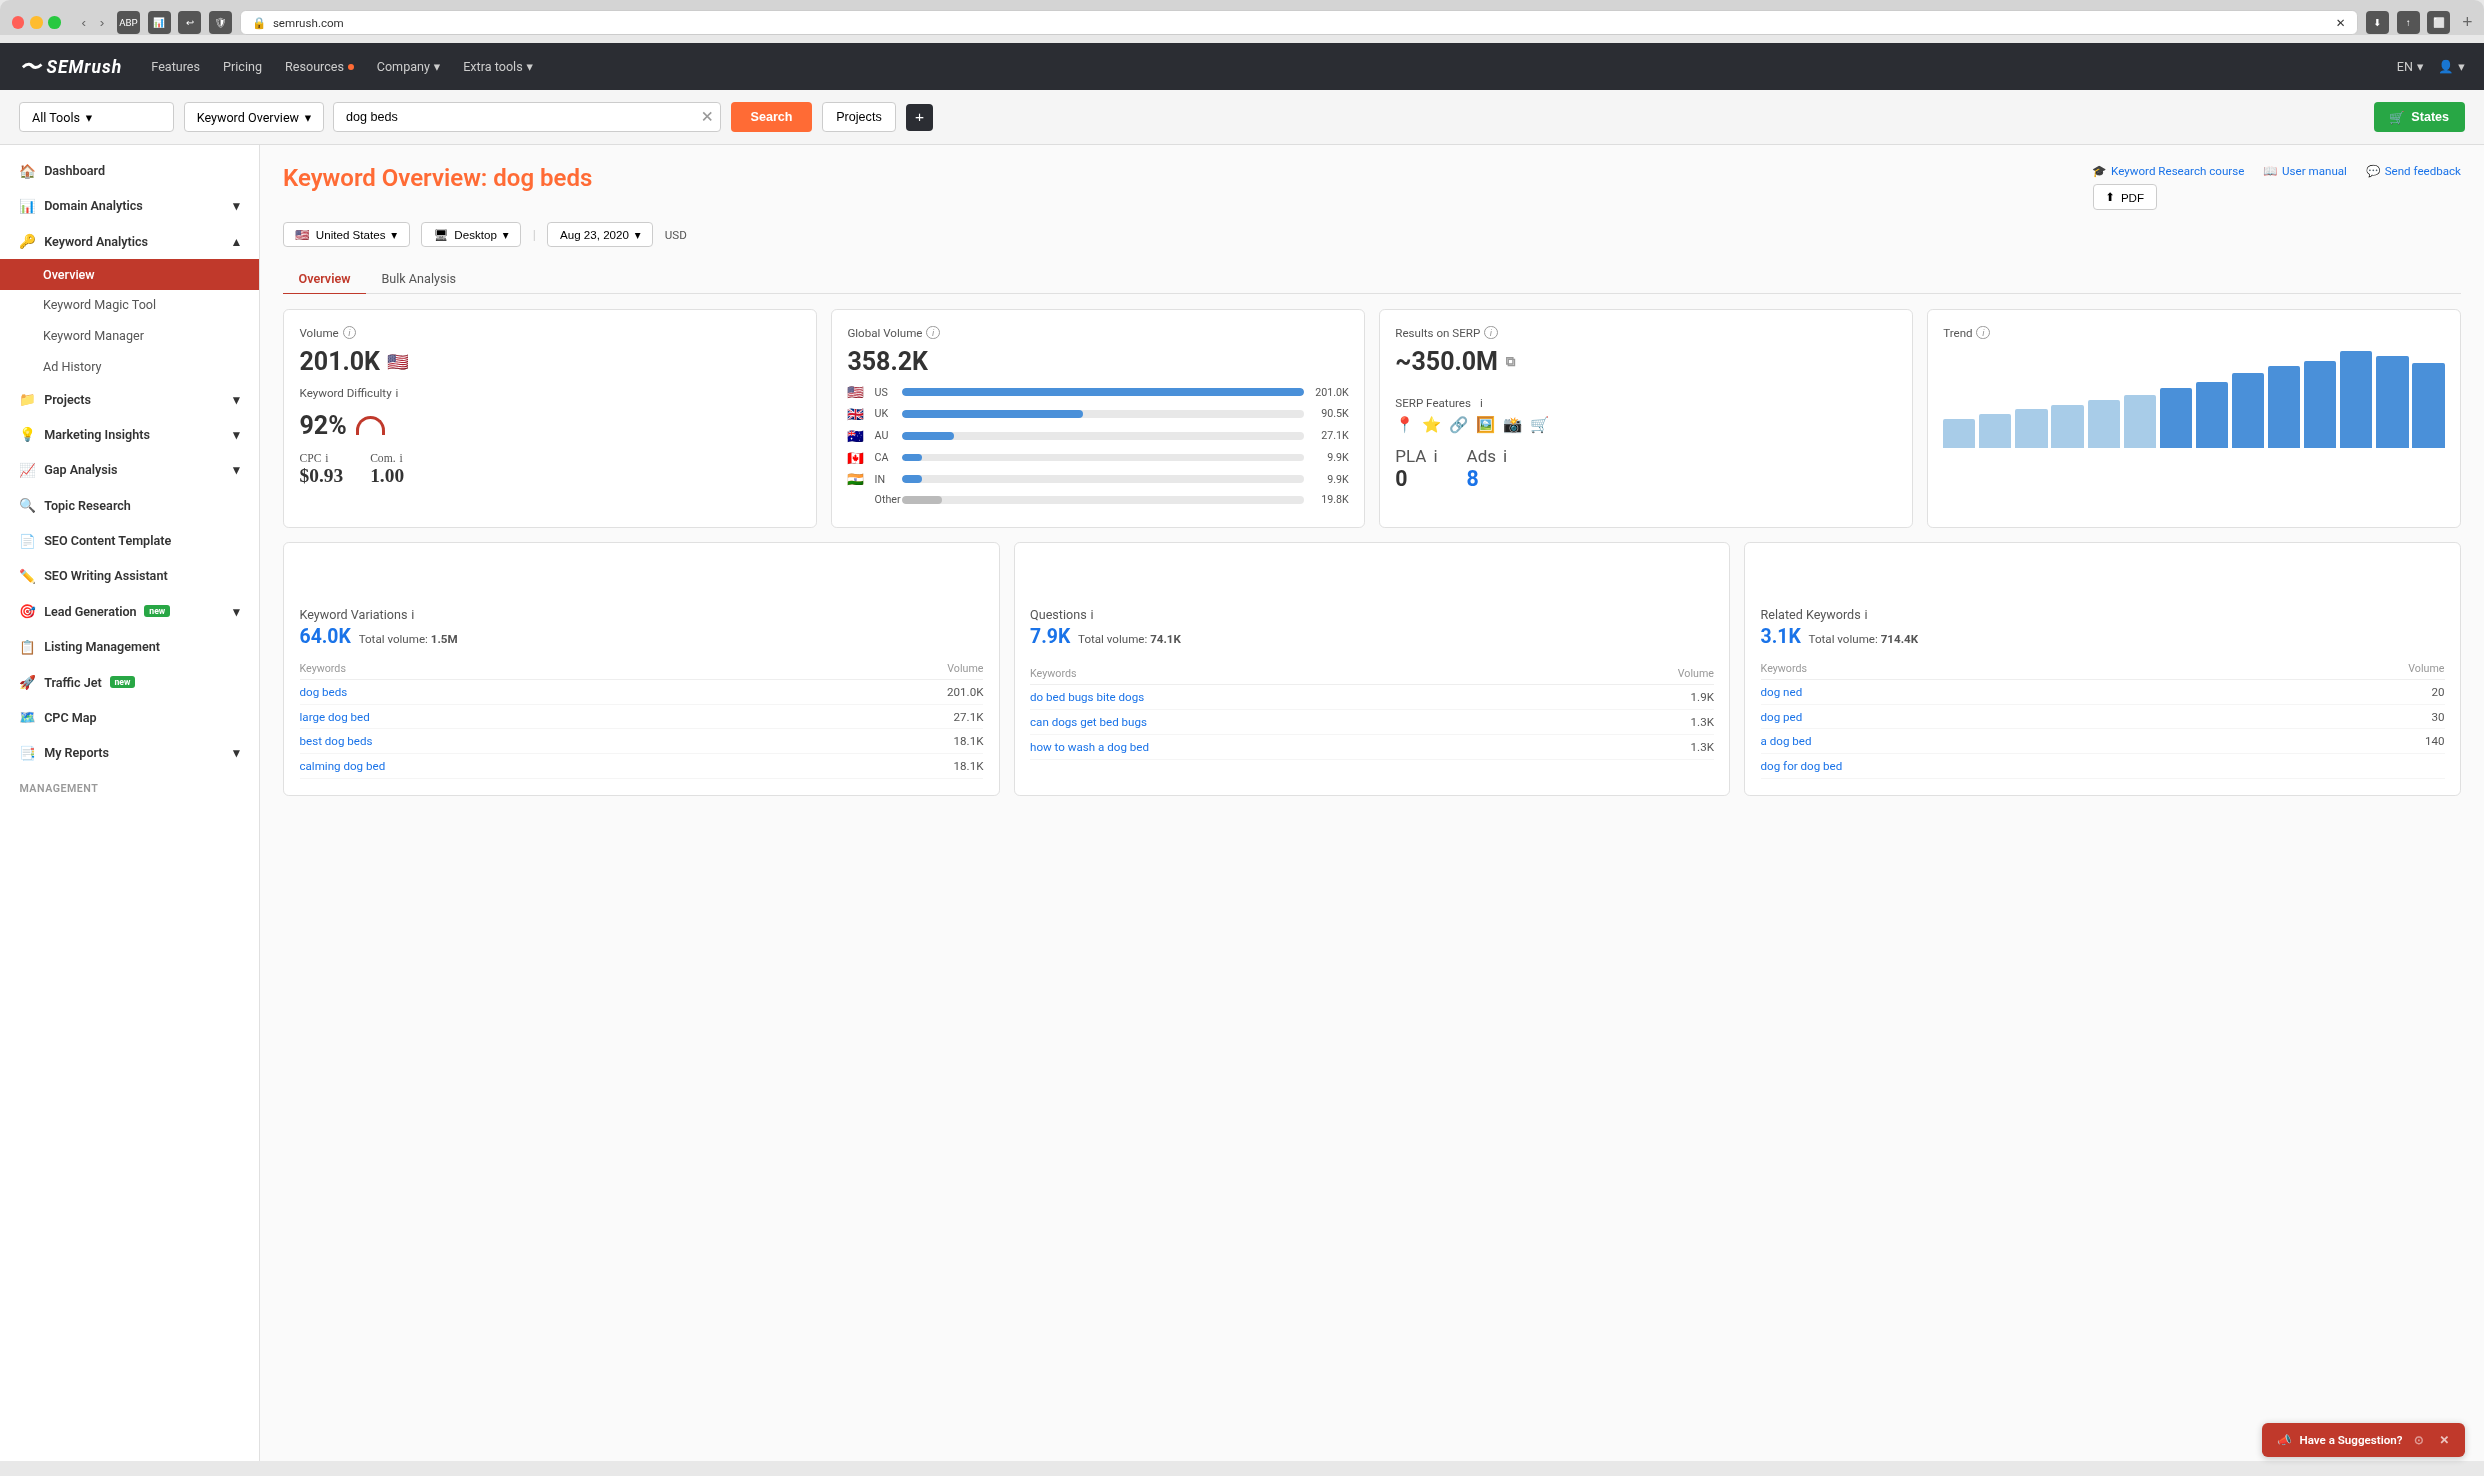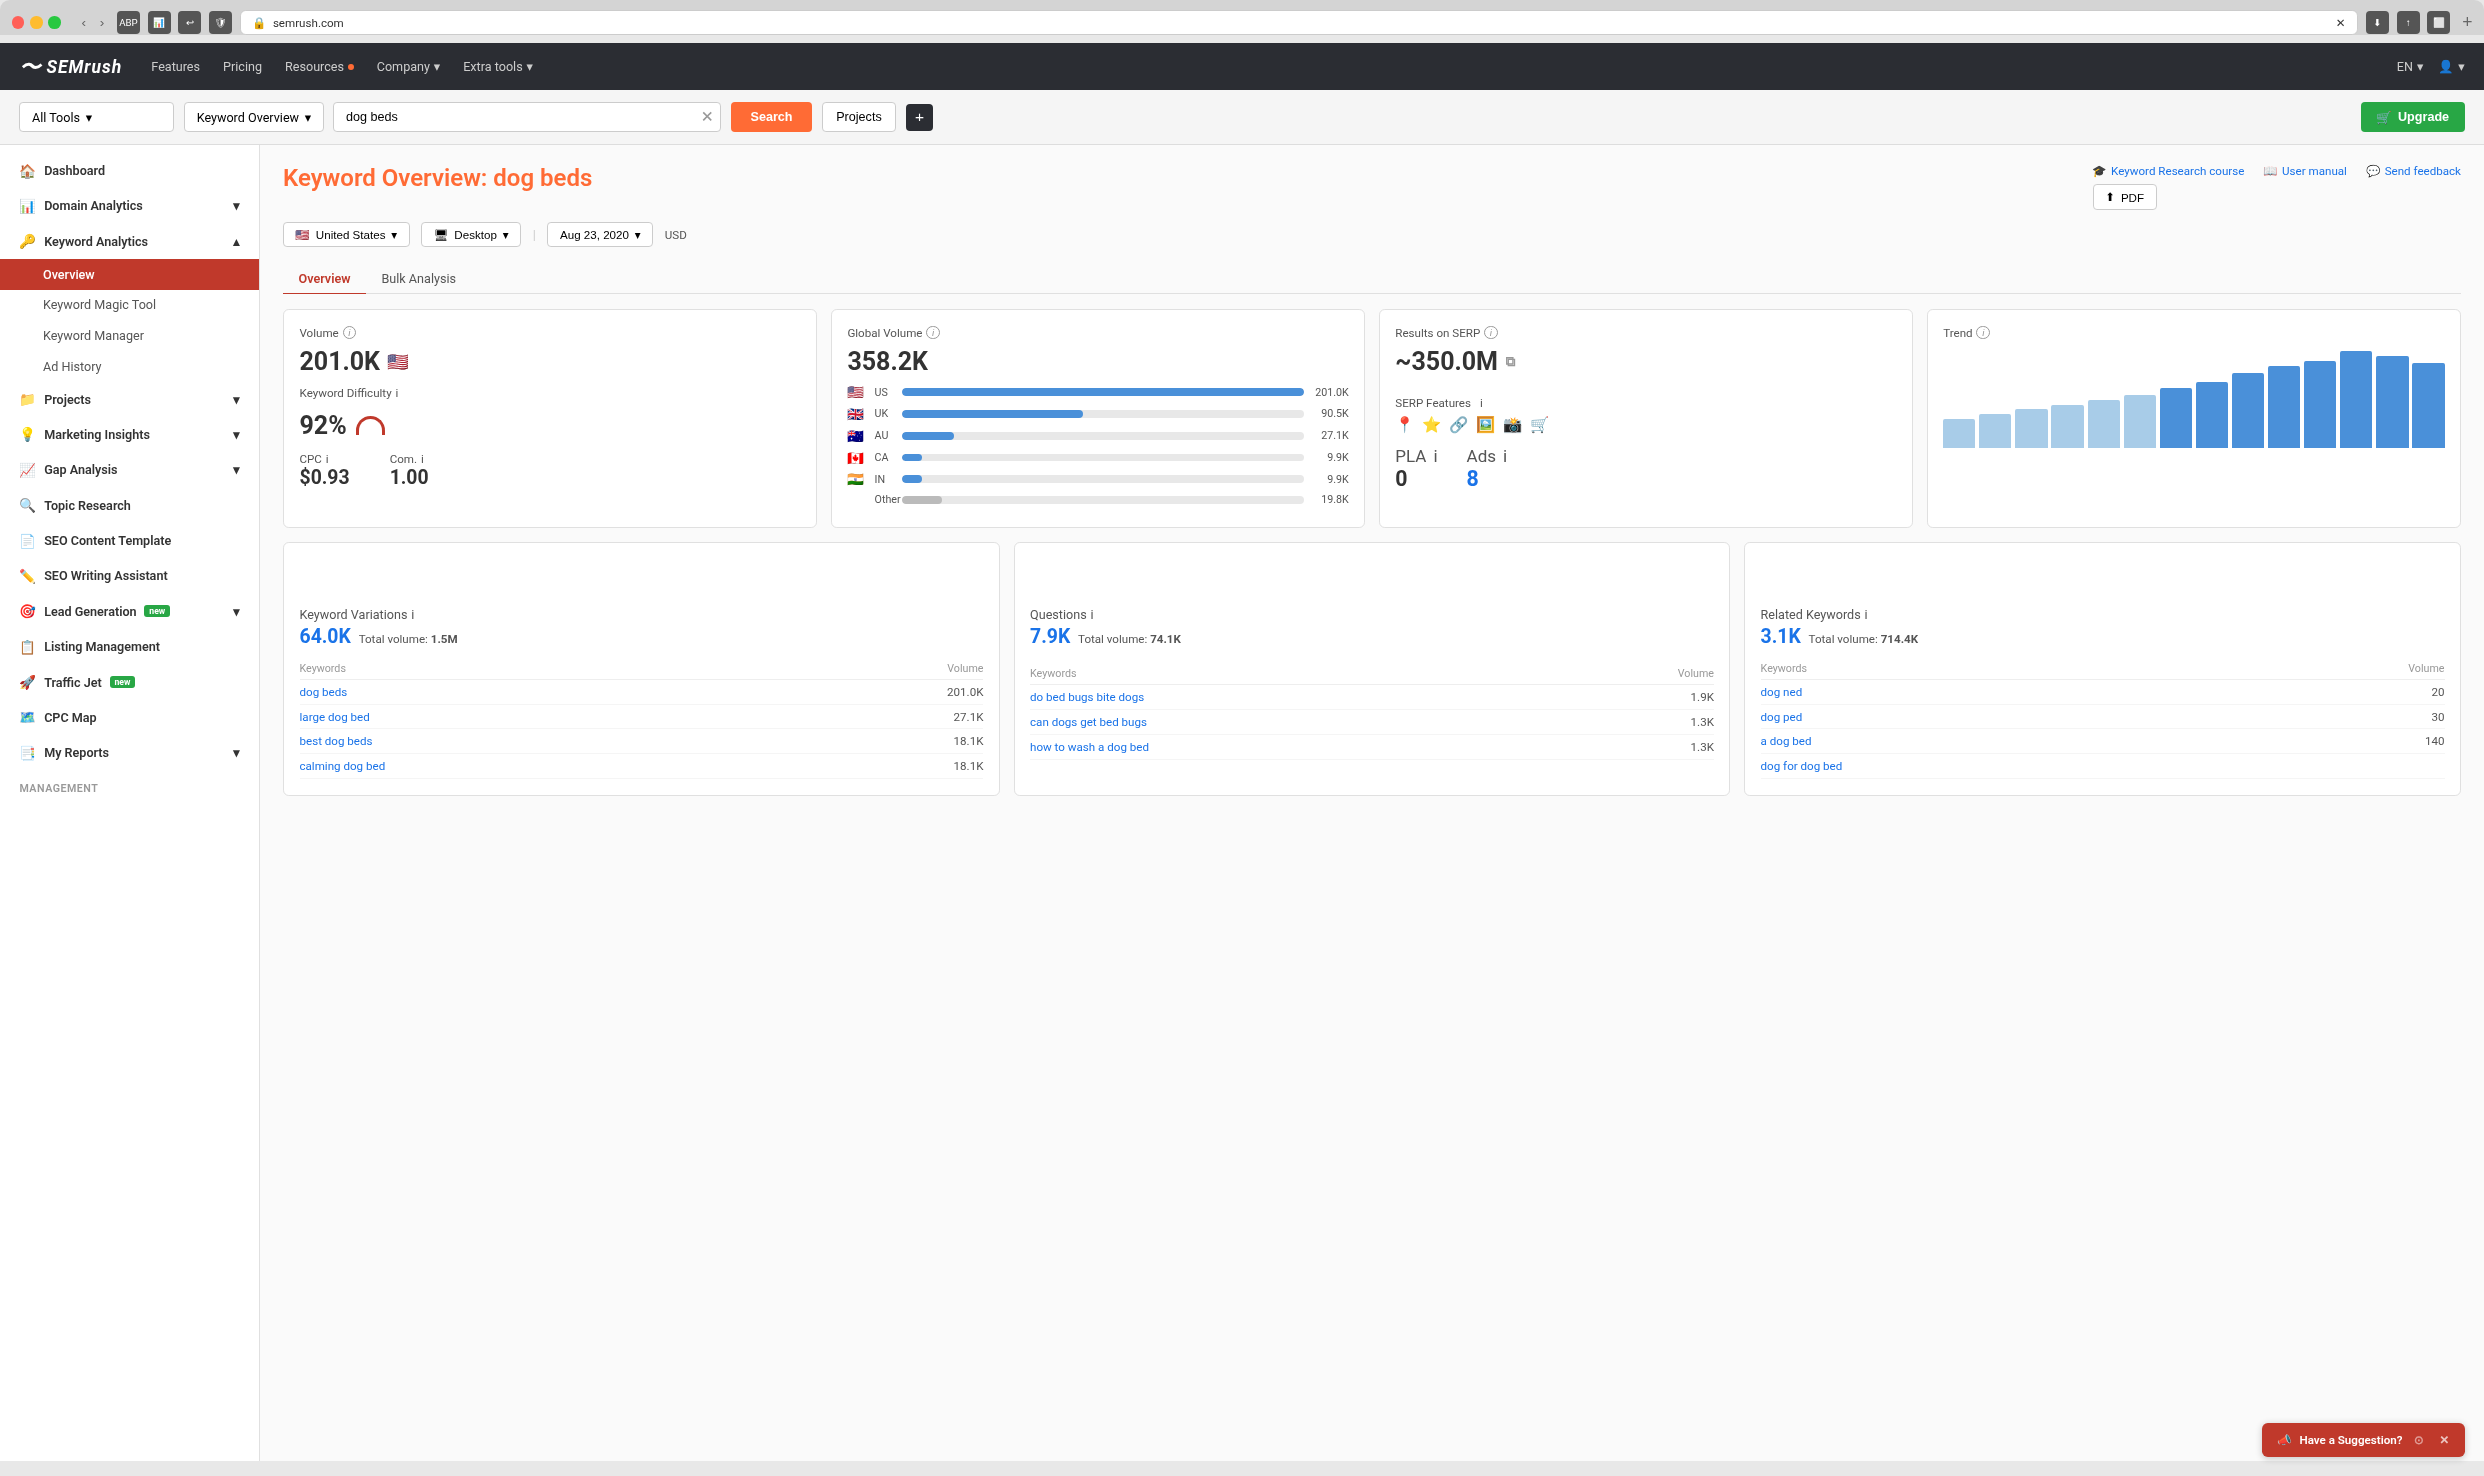--- a/index.html
+++ b/index.html
@@ -86,21 +86,21 @@
     
     .cards-grid { display: grid; grid-template-columns: 1fr 1fr 1fr 1fr; gap: 13.6px; margin-bottom: 13.6px; }
     .card { background: white; border: 1px solid #e0e0e0; border-radius: 5.8px; padding: 15.5px; }
     .card-label { font-size: 11.6px; color: #555; margin-bottom: 7.8px; display: flex; align-items: center; gap: 3.9px; }
     .card-label .info-icon { color: #999; font-size: 10.7px; cursor: pointer; border: 1px solid #999; border-radius: 50%; width: 13.6px; height: 13.6px; display: inline-flex; align-items: center; justify-content: center; font-style: italic; font-size: 9.7px; }
     .card-value { font-size: 25px; font-weight: 700; color: #333; margin-bottom: 3.9px; display: flex; align-items: center; gap: 7.8px; }
     .flag { font-size: 17.5px; }
     .card-sub-label { font-size: 11.6px; color: #555; margin-top: 9.7px; margin-bottom: 11px; display: flex; align-items: center; gap: 3.9px; }
     .difficulty-value { font-size: 25px; font-weight: 700; color: #333; display: flex; align-items: center; gap: 9.7px; }
     .difficulty-arc { width: 29px; height: 19.4px; border-radius: 29px 29px 0 0; border: 3.9px solid #c0392b; border-bottom: none; display: inline-block; }
-    .cpc-com-row { display: flex; gap: 40px; margin-top: 11.6px; }
+    .cpc-com-row { display: flex; gap: 27px; margin-top: 11.6px; font-family: Liberation Serif, serif; }
     .cpc-item .cpc-label { font-size: 11.6px; color: #555; display: flex; align-items: center; gap: 3.9px; }
     .cpc-item .cpc-value { font-size: 19.4px; font-weight: 700; color: #333; }
 
     
     .global-vol-card { background: white; border: 1px solid #e0e0e0; border-radius: 5.8px; padding: 15.5px; }
     .country-rows { margin-top: 7.8px; }
     .country-row { display: flex; align-items: center; gap: 7.8px; margin-bottom: 5.8px; font-size: 11.6px; }
     .country-flag { font-size: 13.6px; width: 19.4px; }
     .country-name { width: 19.4px; color: #555; font-size: 10.7px; }
     .bar-track { flex: 1; background: #e8e8e8; height: 7.8px; border-radius: 3.9px; overflow: hidden; }
@@ -222,21 +222,21 @@
       <input class="search-input" type="text" value="dog beds" style="">
       <span class="search-clear">✕</span>
     </div>
     <button class="search-btn">Search</button>
     <button class="projects-btn">
       <span>Projects</span>
     </button>
     <button class="projects-plus">+</button>
     <button class="upgrade-btn">
       <span>🛒</span>
-      <span>Upgrade</span>
+      <span>States</span>
     </button>
   </div>
 
   <div class="main-layout">
 
     <aside class="sidebar">
       <div class="sidebar-item">
         <div class="item-left">
           <span class="icon">🏠</span>
           <span>Dashboard</span>

